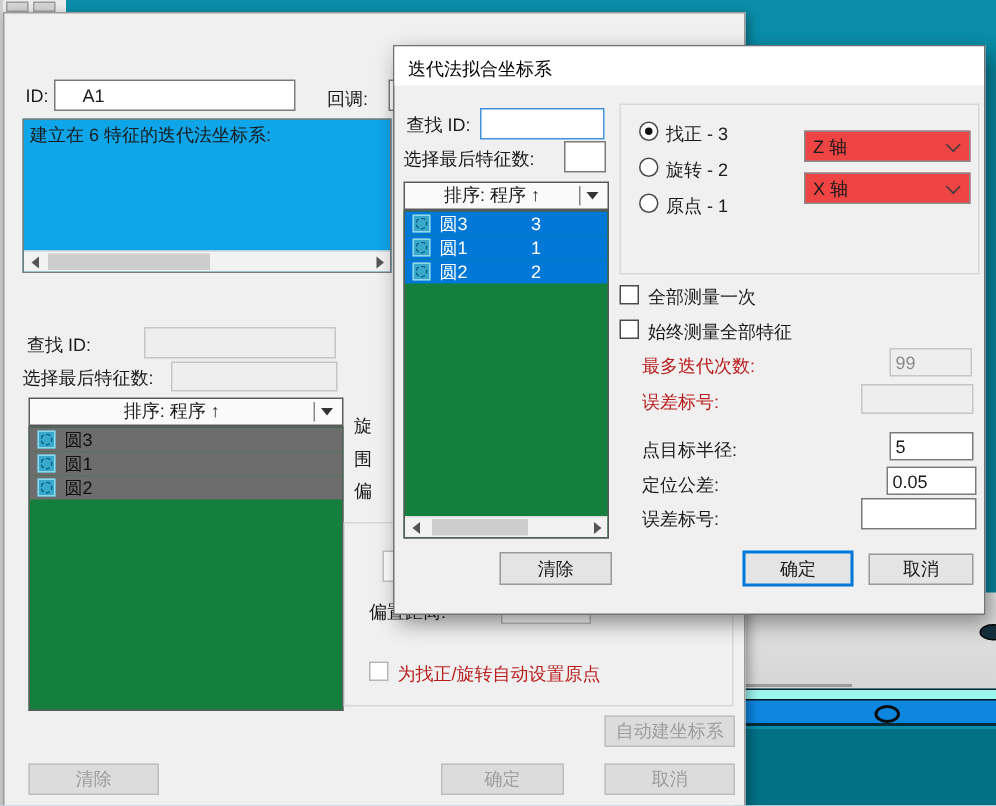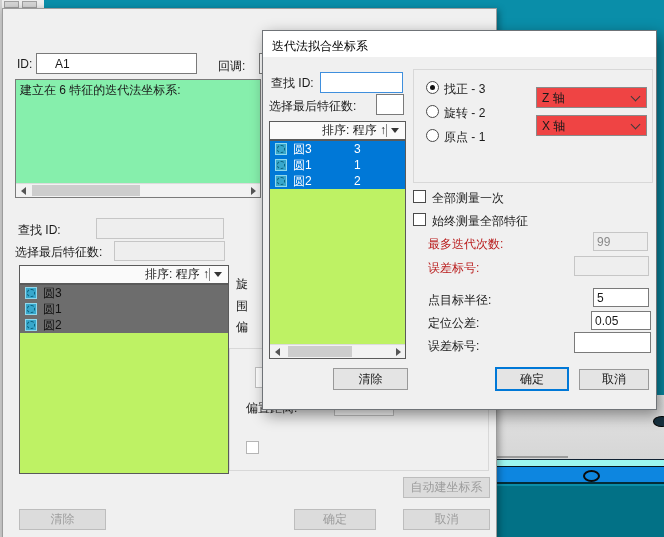--- a/index.html
+++ b/index.html
@@ -39,25 +39,25 @@
   .tb.focus{border:1px solid #3f8fdd}
   .tb.lite{border-color:#c0c0c0}
 
   .btn{position:absolute;display:flex;align-items:center;justify-content:center;background:#e4e4e4;border:1px solid #999;font-size:12px;cursor:default;color:#1a1a1a}
   .btn.disabled{background:#dcdcdc;border-color:#bdbdbd;color:#9d9d9d}
   .btn.default{border:2px solid var(--accent-blue,#0078d7)}
 
   .gbox{position:absolute;border:1px solid #d8d8d8}
 
   .sortbox{position:absolute;height:19px;background:#fafafa;border:1px solid #5a5a5a;display:flex;align-items:center}
-  .sortbox .slbl{flex:1;text-align:right;white-space:nowrap}
+  .sortbox .slbl{flex:1;text-align:center;white-space:nowrap}
   .sortbox .sep{width:1px;height:13px;background:#888}
   .tri-down{width:0;height:0;border-left:4px solid transparent;border-right:4px solid transparent;border-top:5px solid #333;margin:0 6px 0 4px}
 
-  .list{position:absolute;background:#bef264;border:1px solid #5a5a5a;overflow:hidden}
+  .list{position:absolute;background:#15803d;border:1px solid #5a5a5a;overflow:hidden}
   .li{position:relative;height:16px;display:flex;align-items:center;padding-left:5px;gap:6px}
   .li.sel{background:var(--selection-blue,#0078d7);color:#fff}
   .li.inact{background:var(--inactive-selection,#6d6d6d);color:#111}
   .li .ord{position:absolute;left:84px}
   .feat-icon{width:12px;height:12px;min-width:12px;background:var(--feature-icon-teal,#38a8cc);border:1px solid #8fd8ec;display:flex;align-items:center;justify-content:center}
   .feat-ring{width:8px;height:8px;border:1px dashed #0c607c;border-radius:50%}
 
   .hscroll{position:absolute;left:0;right:0;bottom:0;height:14px;background:#f2f2f2;border-top:1px solid #dcdcdc}
   .sarrow{position:absolute;top:0;width:14px;height:13px;display:flex;align-items:center;justify-content:center}
   .sarrow.l{left:0}.sarrow.r{right:0}
@@ -93,21 +93,21 @@
     <div class="abs cad-base"></div>
   </div>
 
   <section class="dlg" id="bg-dlg">
 
     <span class="lab" style="left:14px;top:48px">ID:</span>
     <input class="tb" style="left: 33px; top: 44px; width: 161px; height: 21px; padding-left: 18px;" readonly="" value="A1">
     <span class="lab" style="left:215px;top:49px">回调:</span>
     <input class="tb" style="left: 256px; top: 44px; width: 42px; height: 21px;" readonly="" value="">
 
-    <div class="abs" style="left:12px;top:70px;width:246px;height:119px;background:#86efac;border:1px solid #7a7a7a;padding:2px 4px">
+    <div class="abs" style="left:12px;top:70px;width:246px;height:103px;background:#0ea5e9;border:1px solid #7a7a7a;padding:2px 4px">
       <span>建立在 6 特征的迭代法坐标系:</span>
       <div class="hscroll">
         <div class="sarrow l">
             <span class="tri-left"></span>
           </div>
         <div class="sthumb" style="left:16px;width:108px"></div>
         <div class="sarrow r">
             <span class="tri-right"></span>
           </div>
       </div>
@@ -147,20 +147,21 @@
     <span class="lab clip" style="left:233px;top:267px;width:28px">旋</span>
     <span class="lab clip" style="left:233px;top:289px;width:28px">围</span>
     <span class="lab clip" style="left:233px;top:310px;width:28px">偏</span>
     <input class="tb lite" style="left: 252px; top: 358px; width: 20px; height: 21px;" readonly="">
 
     <div class="gbox" style="left:226px;top:339px;width:260px;height:123px"></div>
     <span class="lab" style="left:243px;top:391px">偏置距离:</span>
     <input class="tb lite" style="left: 331px; top: 387px; width: 60px; height: 20px;" readonly="" value="">
     <div class="btn disabled" style="left:400px;top:372px;width:92px;height:20px">原点</div>
     <span class="cb dis" style="left:243px;top:432px"></span>
+    <span class="lab dim" style="left:262px;top:432px">为找正/旋转自动设置原点</span>
 
     <div class="btn disabled" style="left:400px;top:468px;width:87px;height:21px">自动建坐标系</div>
     <div class="btn disabled" style="left:16px;top:500px;width:87px;height:21px">清除</div>
     <div class="btn disabled" style="left:291px;top:500px;width:82px;height:21px">确定</div>
     <div class="btn disabled" style="left:400px;top:500px;width:87px;height:21px">取消</div>
   </section>
 
   <section class="dlg" id="fg-dlg">
     <header class="titlebar">
       <span class="ttl">迭代法拟合坐标系</span>

